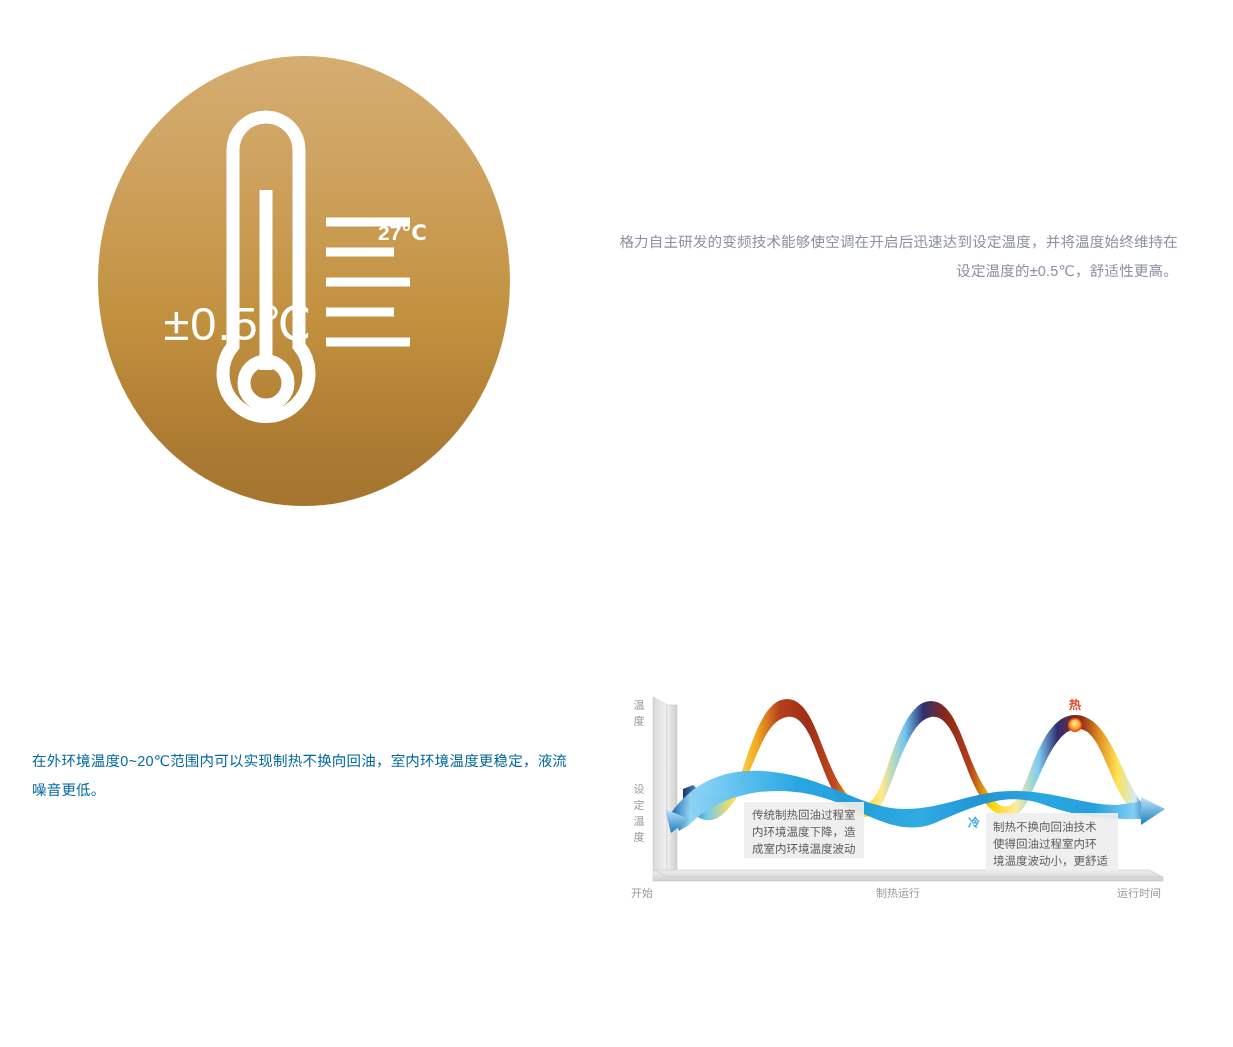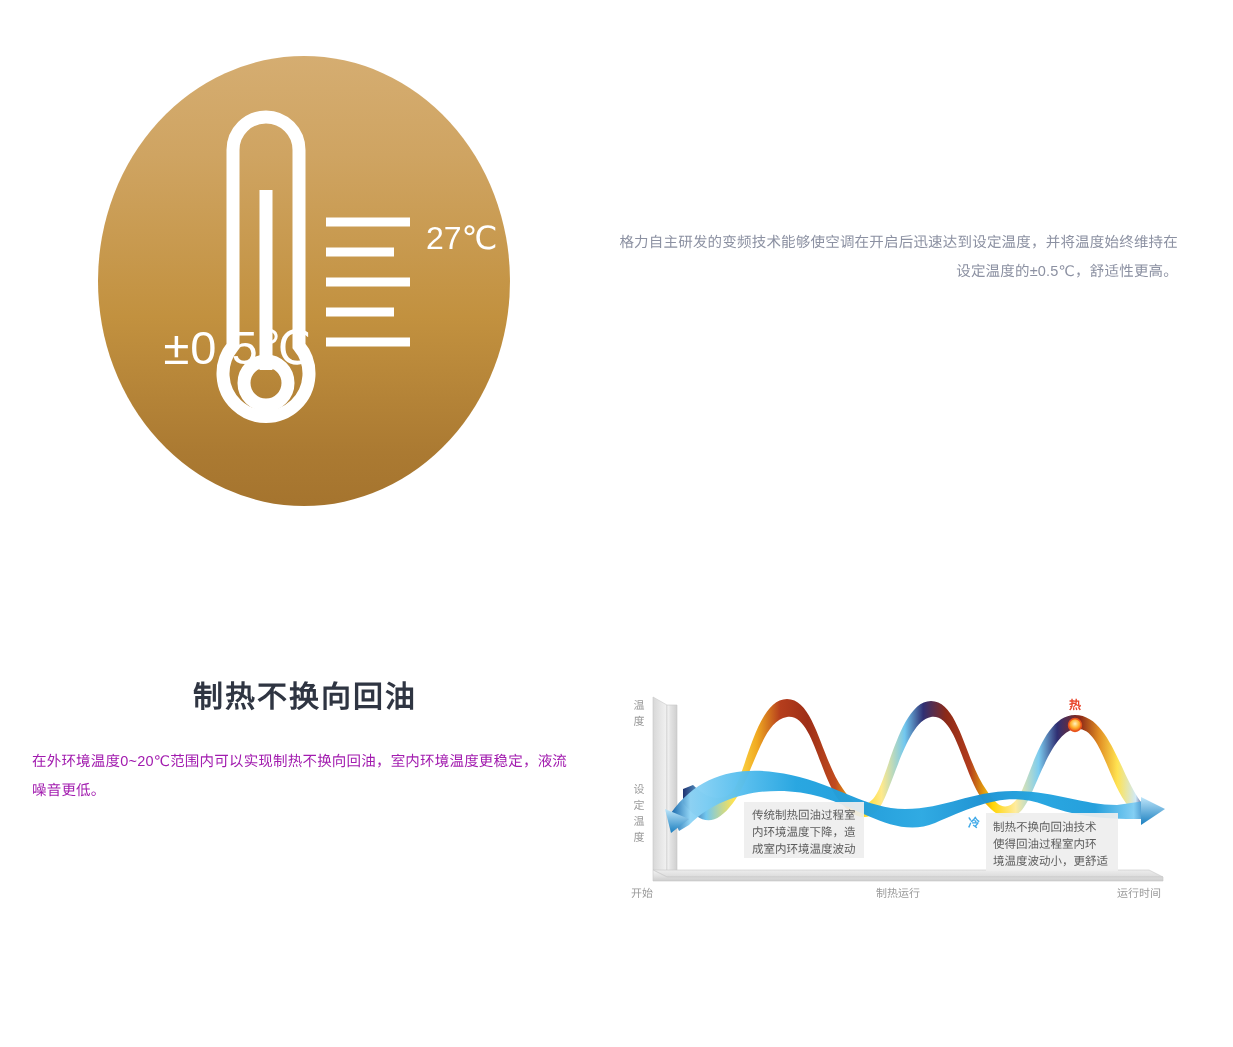--- a/index.html
+++ b/index.html
@@ -49,33 +49,31 @@
     left: 20px;
     top: 244px;
     width: 240px;
     text-align: center;
     color: #ffffff;
     font-size: 47px;
     font-weight: 400;
     letter-spacing: 1px;
     line-height: 1;
     white-space: nowrap;
-    margin-top: 24px;
   }
 
   #badge-set-temp-label {
     position: absolute;
     left: 280px;
     top: 166px;
     color: #ffffff;
-    font-size: 32px;
-    font-weight: 400;
+    font-size: 21px;
+    font-weight: 700;
     line-height: 1;
     white-space: nowrap;
-    margin-left: 48px;
   }
 
   #section-one-heading {
     position: absolute;
     left: 618px;
     top: 133px;
     width: 560px;
     text-align: center;
     color: #353c4c;
     font-size: 30px;
@@ -116,21 +114,21 @@
     font-weight: 700;
     letter-spacing: 2px;
     line-height: 1.35;
   }
 
   #section-two-body {
     position: absolute;
     left: 32px;
     top: 172px;
     width: 548px;
-    color: #a21caf;
+    color: #0369a1;
     font-size: 14.5px;
     line-height: 2.0;
     letter-spacing: 0.2px;
     text-align: left;
   }
 
   #oil-return-chart {
     position: absolute;
     left: 605px;
     top: 125px;
@@ -199,21 +197,20 @@
 
     <div id="badge-delta-label">±0.5℃</div>
   </div>
 
 
   <p id="section-one-body">格力自主研发的变频技术能够使空调在开启后迅速达到设定温度，并将温度始终维持在设定温度的±0.5℃，舒适性更高。</p>
 </div>
 
 <div id="section-two">
 
-  <h2 id="section-two-heading">制热不换向回油</h2>
 
   <p id="section-two-body">在外环境温度0~20℃范围内可以实现制热不换向回油，室内环境温度更稳定，液流噪音更低。</p>
 
   <div id="oil-return-chart">
     <svg viewBox="0 0 580 215" xmlns="http://www.w3.org/2000/svg">
       <defs>
 
         <linearGradient id="gAxisFaceV" x1="0" y1="0" x2="1" y2="0">
           <stop offset="0%" stop-color="#f6f6f6"></stop>
           <stop offset="35%" stop-color="#e3e3e3"></stop>

